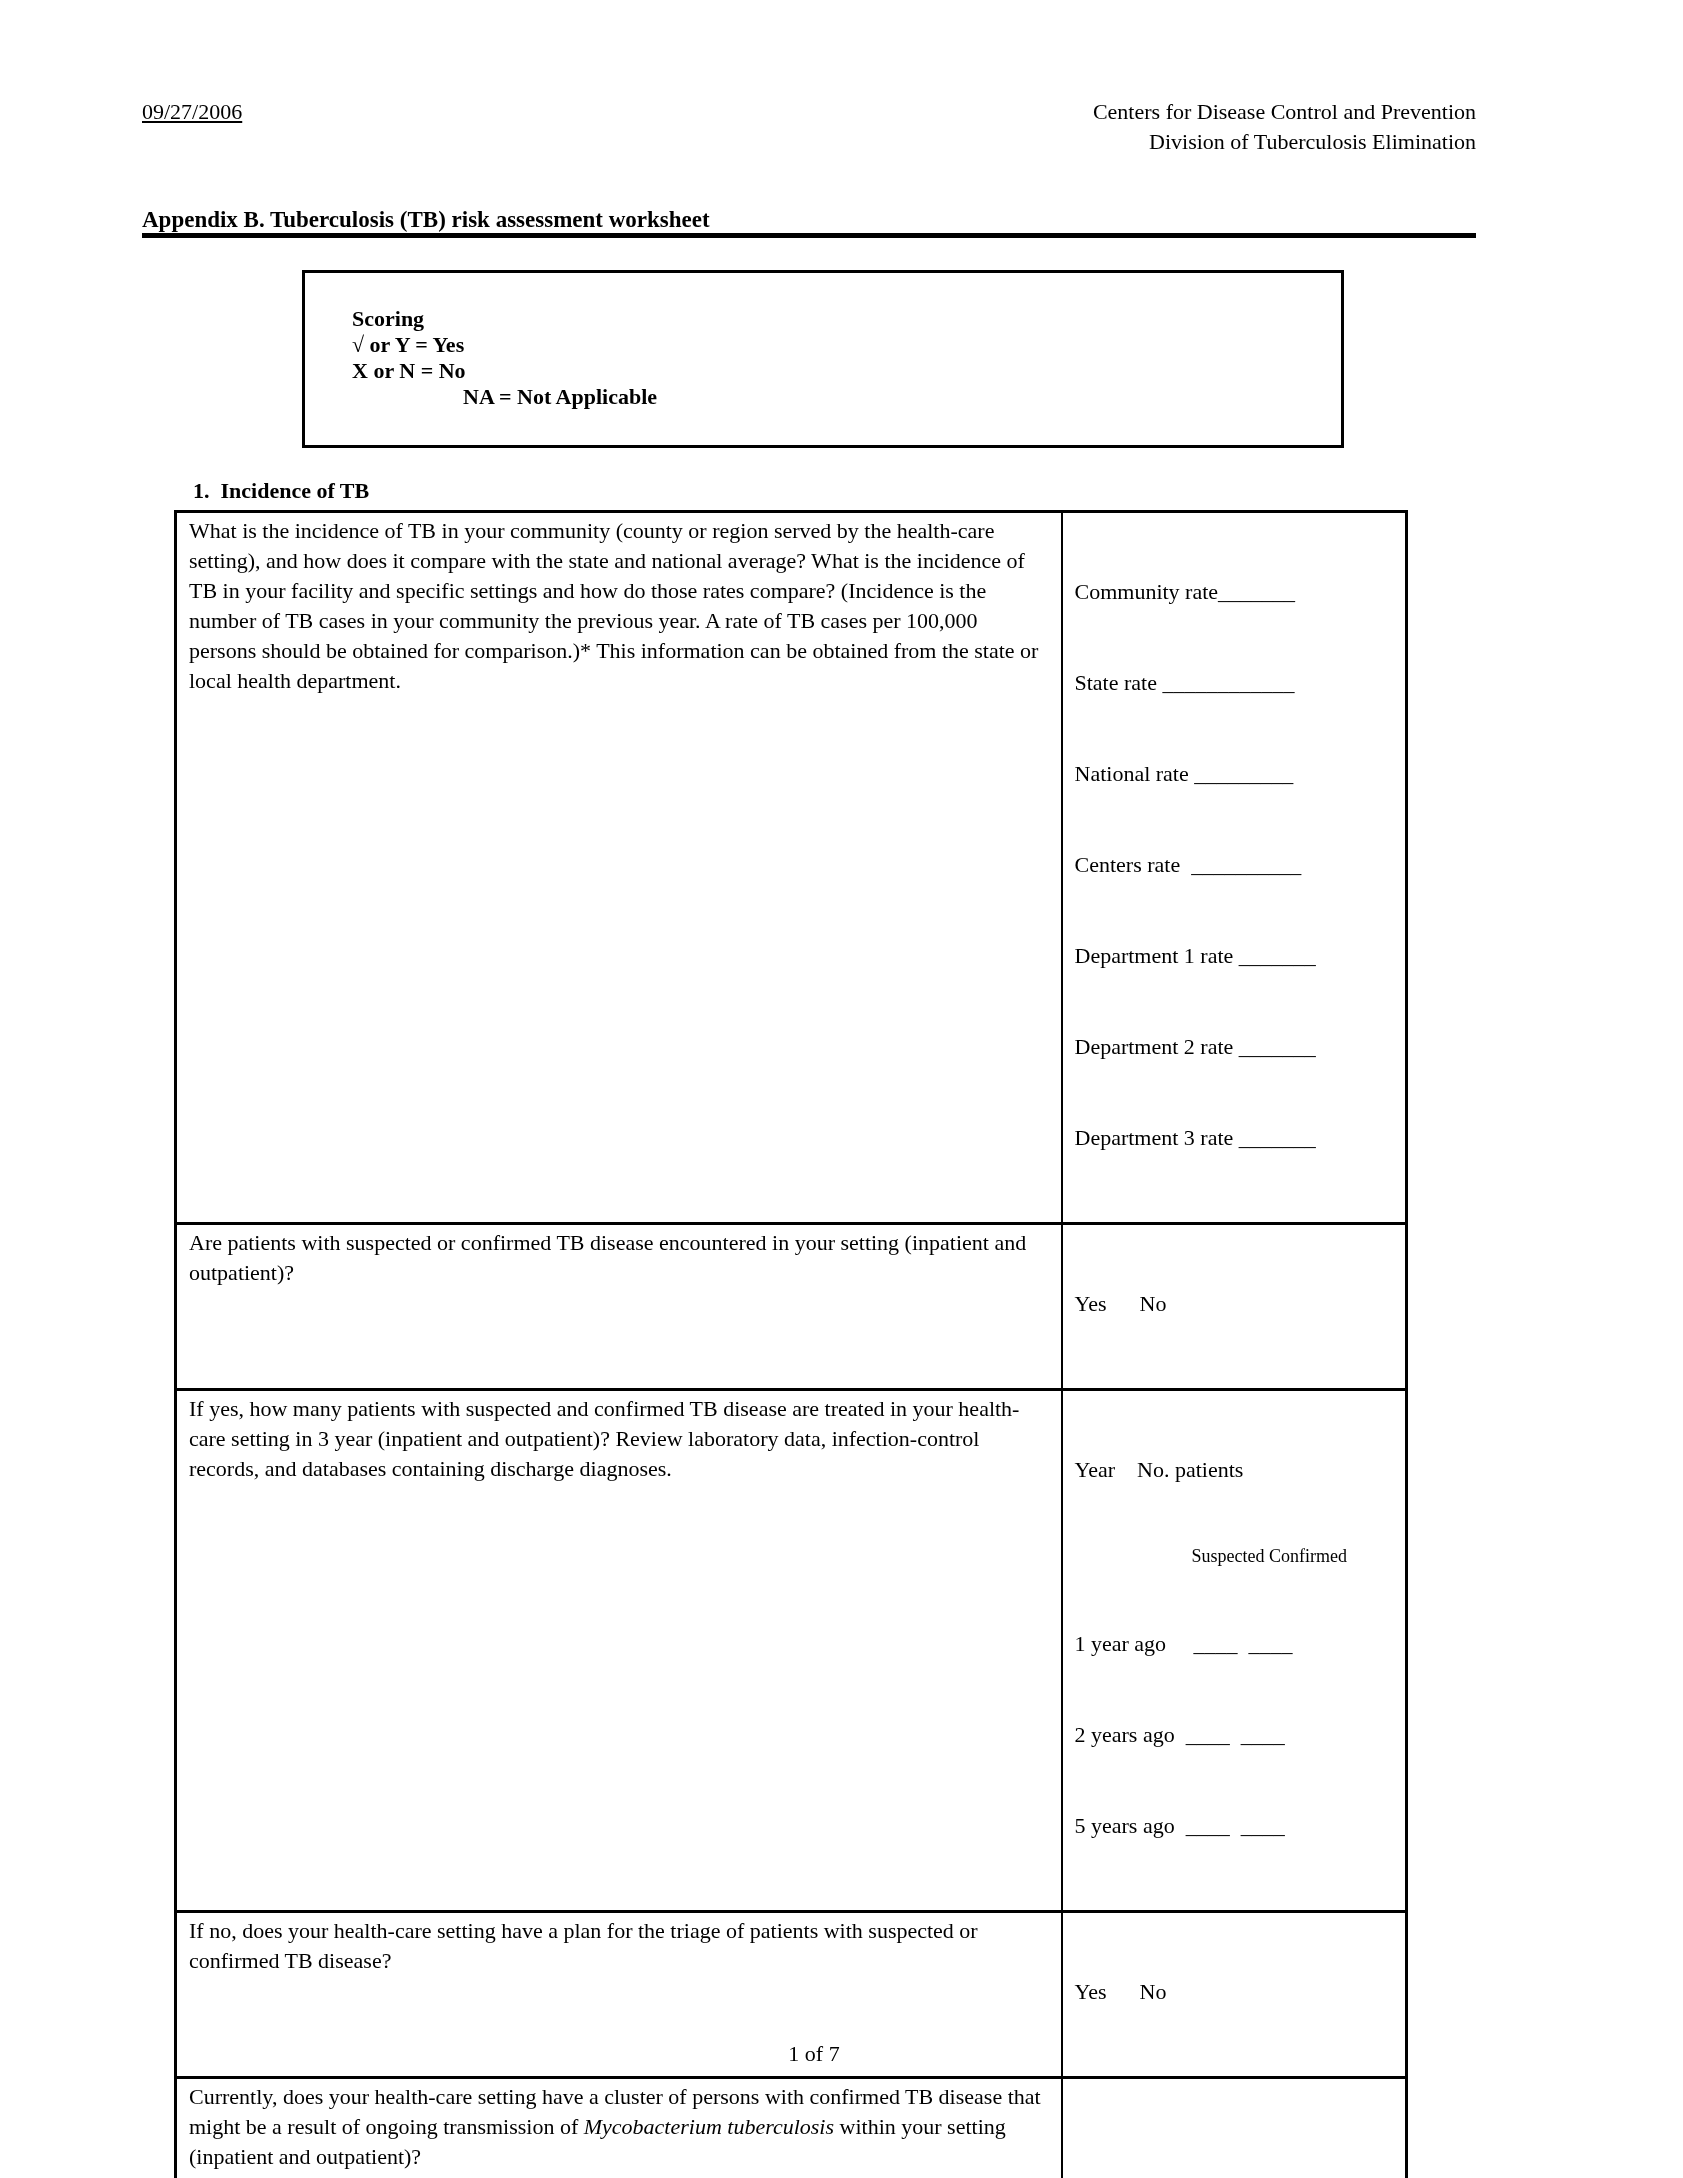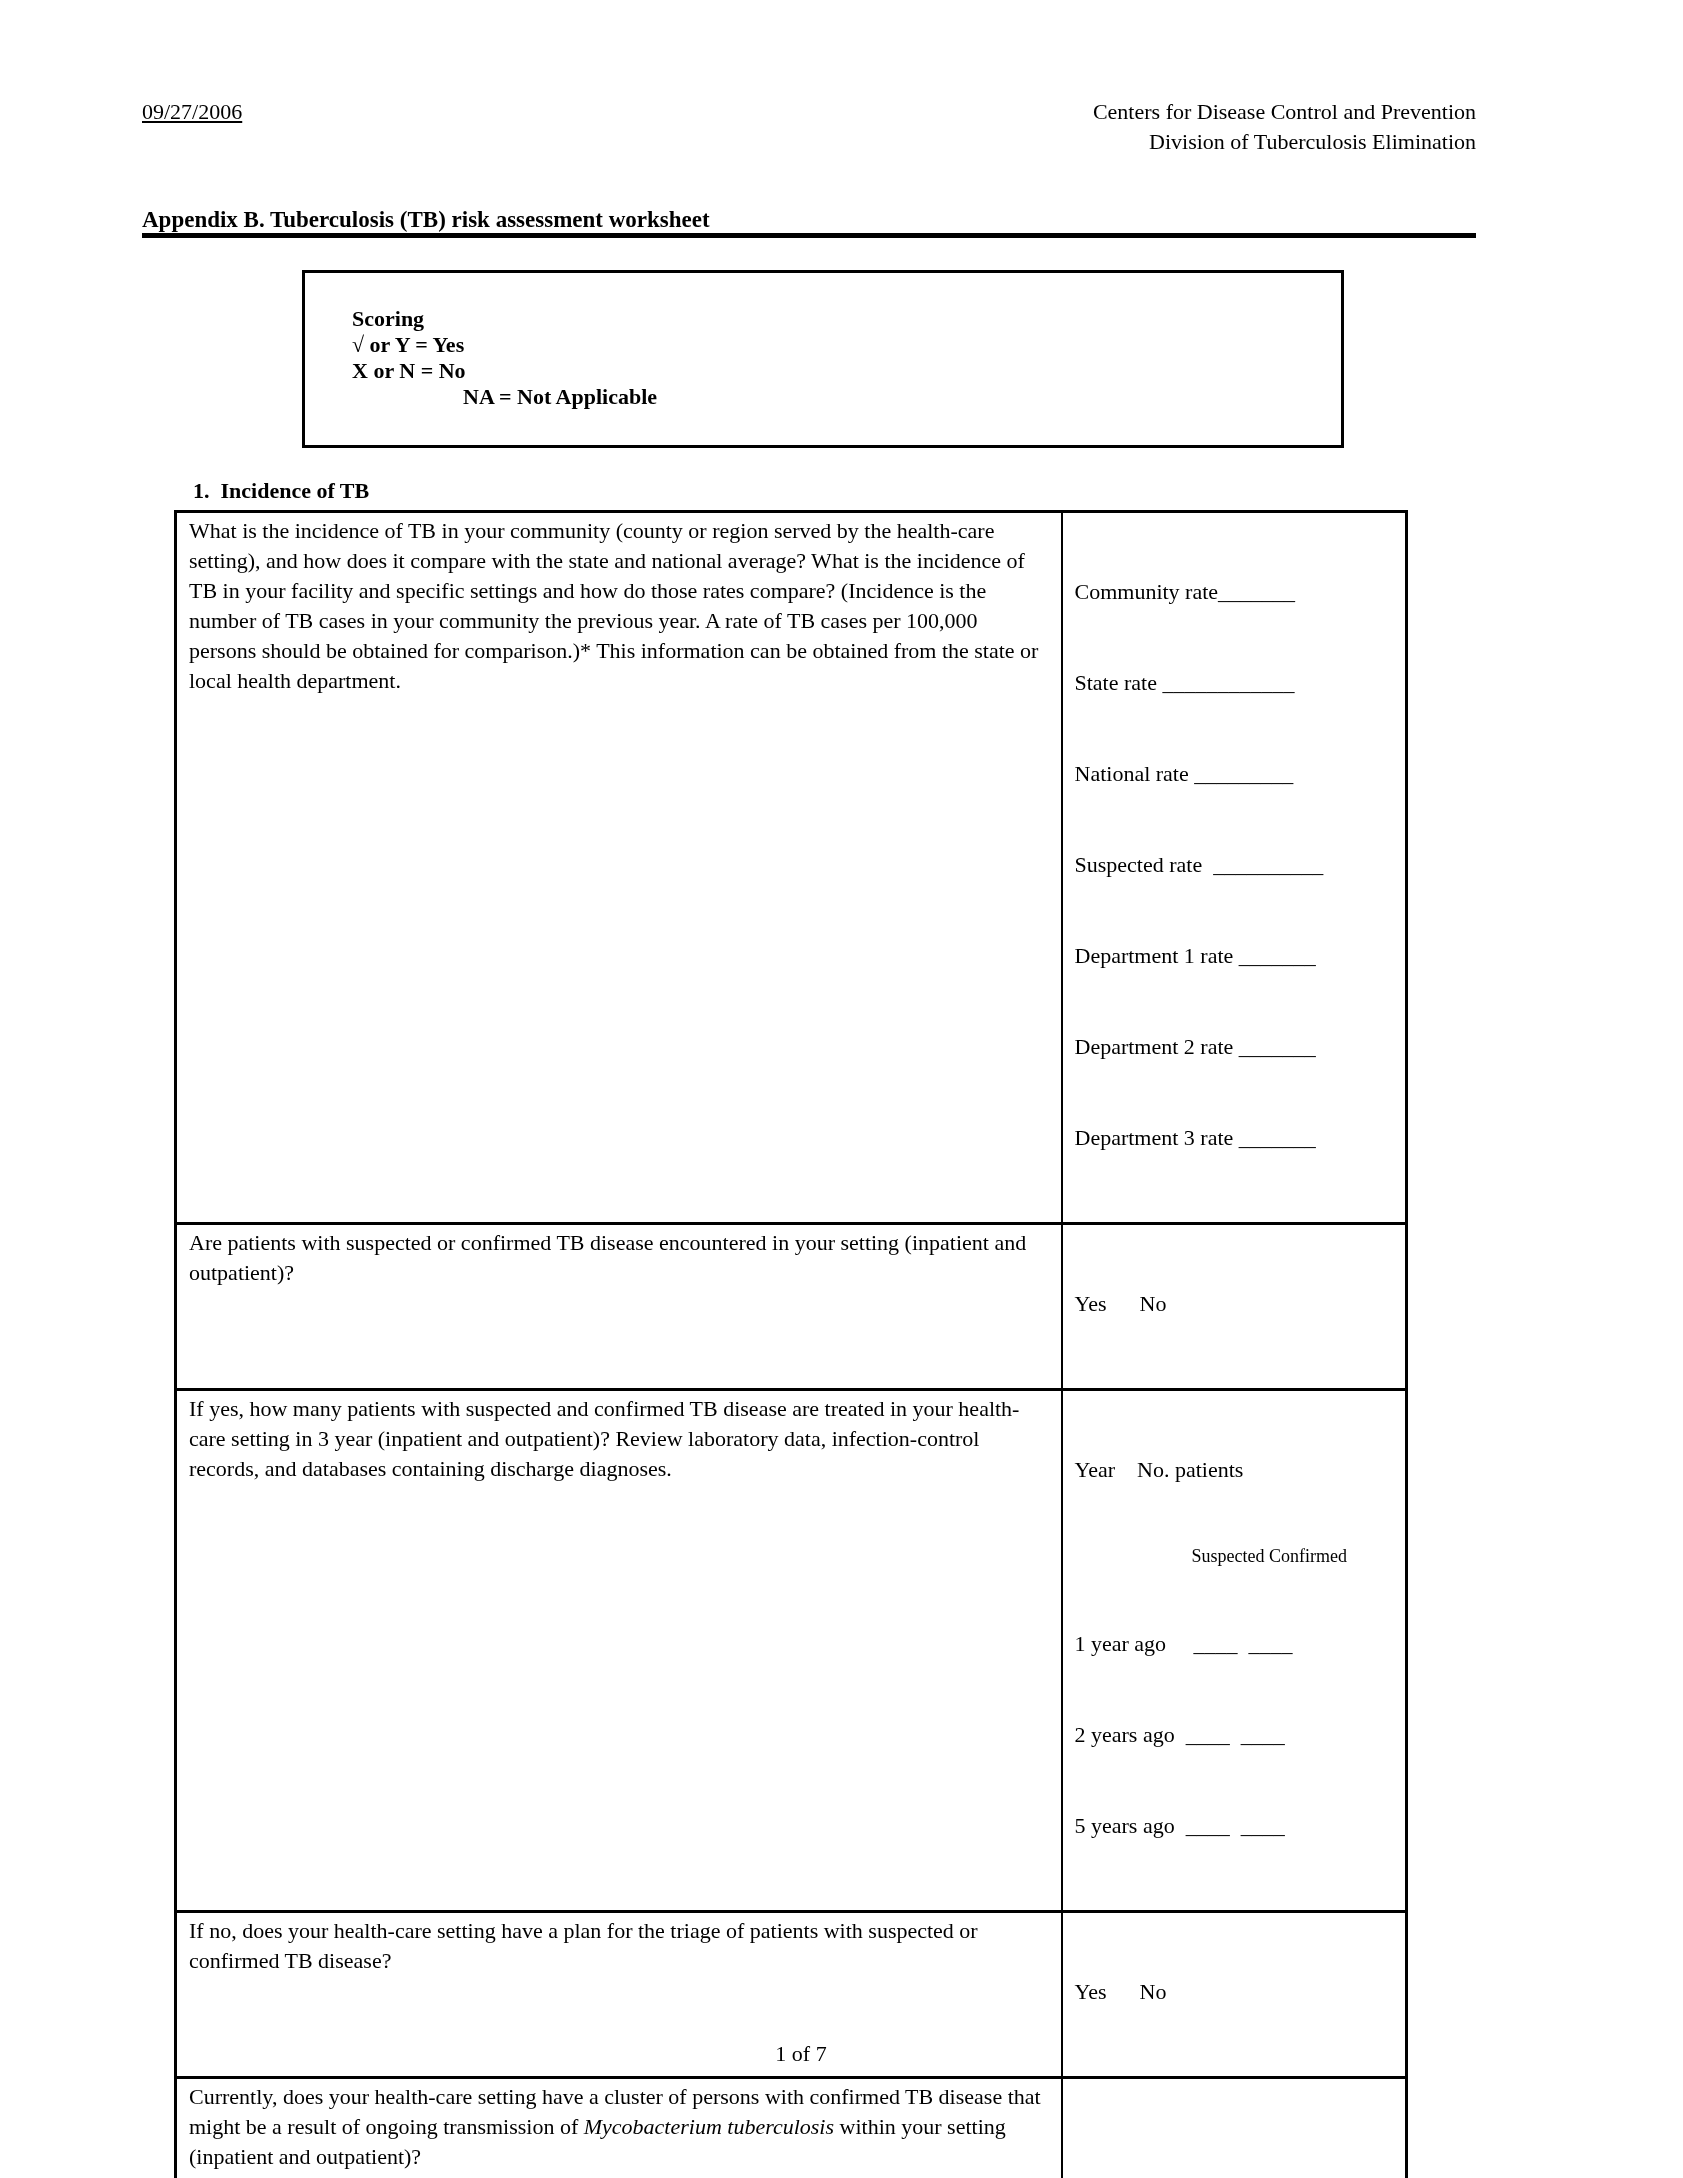--- a/index.html
+++ b/index.html
@@ -57,21 +57,21 @@
     border-bottom:3px solid #000;
     vertical-align:top;
     padding:3px 12px 9px 12px;
     line-height:30px;
   }
   td.lc{white-space:pre-wrap;padding-right:34px;}
   td.rc{border-left:2px solid #000;padding-left:14px;white-space:pre-wrap;}
   .rl{line-height:31px;}
   .sub-small{font-size:18px;line-height:23px;padding-left:117px;}
   .footer{
-    position:absolute;left:134px;top:2041px;width:1334px;
+    position:absolute;left:147px;top:2041px;width:1334px;
     text-align:center;font-size:22px;
   }
   i{font-style:italic;}
 </style>
 </head>
 <body>
 
 <div class="page">
   <div class="content">
 
@@ -100,21 +100,21 @@
           <col style="width:886px">
           <col style="width:345px">
         </colgroup>
       <tbody>
           <tr>
         <td class="lc">What is the incidence of TB in your community (county or region served by the health-care setting), and how does it compare with the state and national average? What is the incidence of TB in your facility and specific settings and how do those rates compare? (Incidence is the number of TB cases in your community the previous year. A rate of TB cases per 100,000 persons should be obtained for comparison.)* This information can be obtained from the state or local health department.</td>
         <td class="rc">
           <div class="rl">Community rate_______</div>
           <div class="rl">State rate ____________</div>
           <div class="rl">National rate _________</div>
-          <div class="rl">Suspected rate  __________</div>
+          <div class="rl">Centers rate  __________</div>
           <div class="rl">Department 1 rate _______</div>
           <div class="rl">Department 2 rate _______</div>
           <div class="rl">Department 3 rate _______</div>
         </td>
       </tr>
       <tr>
         <td class="lc">Are patients with suspected or confirmed TB disease encountered in your setting (inpatient and outpatient)?</td>
         <td class="rc">
           <div class="rl">Yes      No</div>
         </td>

